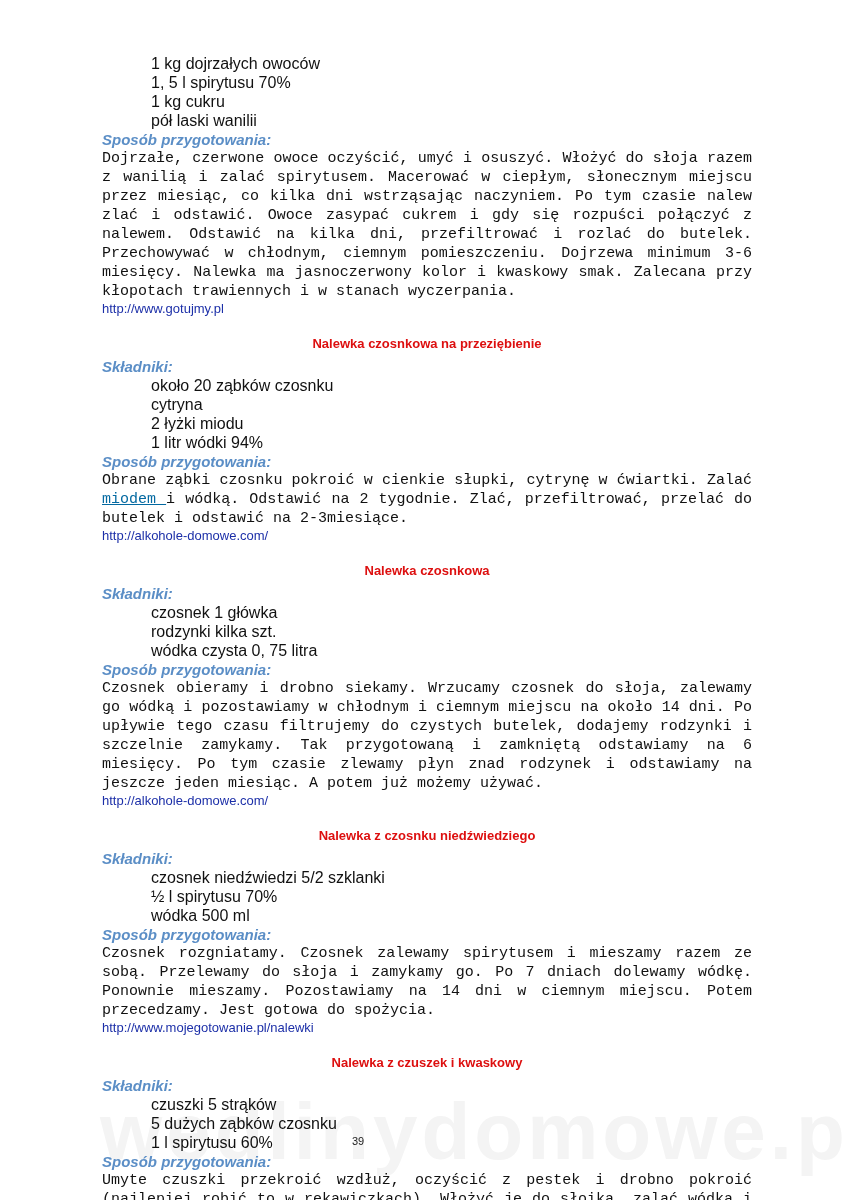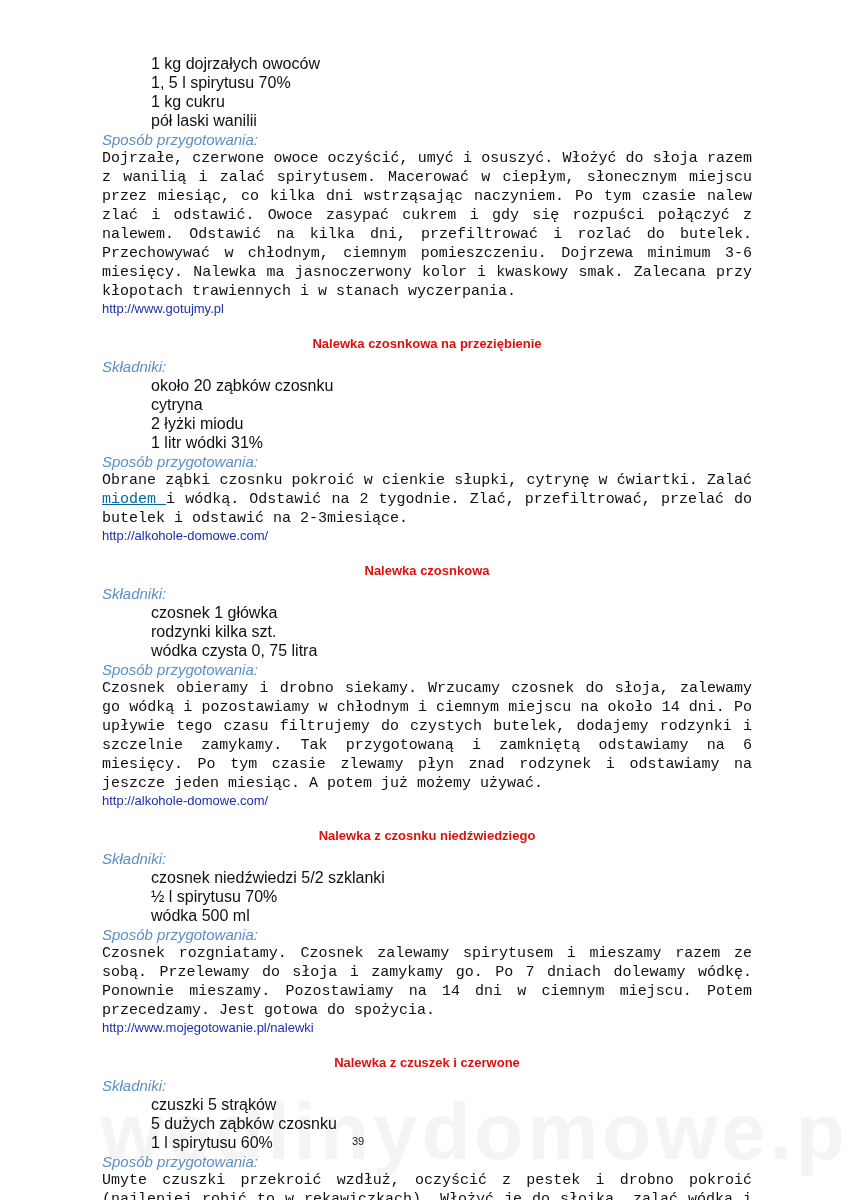--- a/index.html
+++ b/index.html
@@ -2,21 +2,21 @@
 <html><head>
 <meta charset="utf-8">
 <style>
   html, body { margin: 0; padding: 0; }
   body {
     width: 848px; height: 1200px; background: #ffffff; position: relative; overflow: hidden;
     font-family: "Liberation Sans", sans-serif; color: #111111;
   }
   .page { position: absolute; left: 102px; top: 54px; width: 650px; }
   .ing { font-size: 16px; line-height: 19px; padding-left: 49px; }
-  .label { font-size: 15px; line-height: 19px; font-weight: normal; font-style: italic; color: #5b8ec6; }
+  .label { font-size: 15px; line-height: 19px; font-weight: bold; font-style: italic; color: #5b8ec6; }
   .para { font-size: 15px; line-height: 19px; text-align: justify; text-align-last: left; font-family: Liberation Mono, monospace; }
   .src { font-size: 13px; line-height: 15px; color: #1c2fa8; margin-bottom: 18px; }
   .title { font-size: 13px; line-height: 20px; font-weight: bold; color: #dd0f0f; text-align: center; margin-bottom: 3px; }
   .link-inline { color: #0369a1; text-decoration: underline; }
   .watermark {
     position: absolute; left: 100px; top: 1092px; width: 660px; text-align: center;
     font-size: 80px; font-weight: bold; color: #f4f4f4; letter-spacing: 4px; line-height: 80px;
   }
   .pagenum { position: absolute; left: 0; width: 716px; top: 1135px; text-align: center; font-size: 11px; color: #222; }
   .text-layer { position: relative; z-index: 2; }
@@ -37,21 +37,21 @@
     <div class="para">Dojrzałe, czerwone owoce oczyścić, umyć i osuszyć.  Włożyć do słoja razem z wanilią i zalać spirytusem. Macerować w ciepłym, słonecznym miejscu przez miesiąc, co kilka dni wstrząsając naczyniem. Po tym czasie nalew zlać i odstawić. Owoce zasypać cukrem i gdy się rozpuści połączyć z nalewem. Odstawić na kilka dni, przefiltrować i rozlać do butelek. Przechowywać w chłodnym, ciemnym pomieszczeniu. Dojrzewa minimum 3-6 miesięcy. Nalewka ma jasnoczerwony kolor i kwaskowy smak. Zalecana przy kłopotach trawiennych i w stanach wyczerpania.</div>
     <div class="src">http://www.gotujmy.pl</div>
   </section>
 
   <section>
     <div class="title">Nalewka czosnkowa na przeziębienie</div>
     <div class="label">Składniki:</div>
     <div class="ing">około 20 ząbków czosnku</div>
     <div class="ing">cytryna</div>
     <div class="ing">2 łyżki miodu</div>
-    <div class="ing">1 litr wódki 31%</div>
+    <div class="ing">1 litr wódki 94%</div>
     <div class="label">Sposób przygotowania:</div>
     <div class="para"><span>Obrane ząbki czosnku pokroić w cienkie słupki, cytrynę w ćwiartki. Zalać </span><span class="link-inline">miodem </span><span>i wódką. Odstawić na 2 tygodnie. Zlać, przefiltrować, przelać do butelek i odstawić na 2-3miesiące.</span></div>
     <div class="src">http://alkohole-domowe.com/</div>
   </section>
 
   <section>
     <div class="title">Nalewka czosnkowa</div>
     <div class="label">Składniki:</div>
     <div class="ing">czosnek 1 główka</div>
     <div class="ing">rodzynki kilka szt.</div>
@@ -66,21 +66,21 @@
     <div class="label">Składniki:</div>
     <div class="ing">czosnek niedźwiedzi 5/2 szklanki</div>
     <div class="ing">½ l spirytusu 70%</div>
     <div class="ing">wódka 500 ml</div>
     <div class="label">Sposób przygotowania:</div>
     <div class="para">Czosnek rozgniatamy. Czosnek zalewamy spirytusem i mieszamy razem ze sobą. Przelewamy do słoja i zamykamy go. Po 7 dniach dolewamy wódkę. Ponownie mieszamy. Pozostawiamy na 14 dni w ciemnym miejscu. Potem przecedzamy. Jest gotowa do spożycia.</div>
     <div class="src">http://www.mojegotowanie.pl/nalewki</div>
   </section>
 
   <section>
-    <div class="title">Nalewka z czuszek i czerwone</div>
+    <div class="title">Nalewka z czuszek i kwaskowy</div>
     <div class="label">Składniki:</div>
     <div class="ing">czuszki 5 strąków</div>
     <div class="ing">5 dużych ząbków czosnku</div>
     <div class="ing">1 l spirytusu 60%</div>
     <div class="label">Sposób przygotowania:</div>
     <div class="para" style="text-align-last: justify;">Umyte czuszki przekroić wzdłuż, oczyścić z pestek i drobno pokroić (najlepiej robić to w rękawiczkach). Włożyć je do słoika, zalać wódką i odstawić na kilka dni. Czosnek rozgniatamy. Czosnek i czuszki zalewamy spirytusem i mieszamy razem ze sobą. Wkładamy</div>
   </section>
 </div>
 
 <div class="pagenum">39</div>

